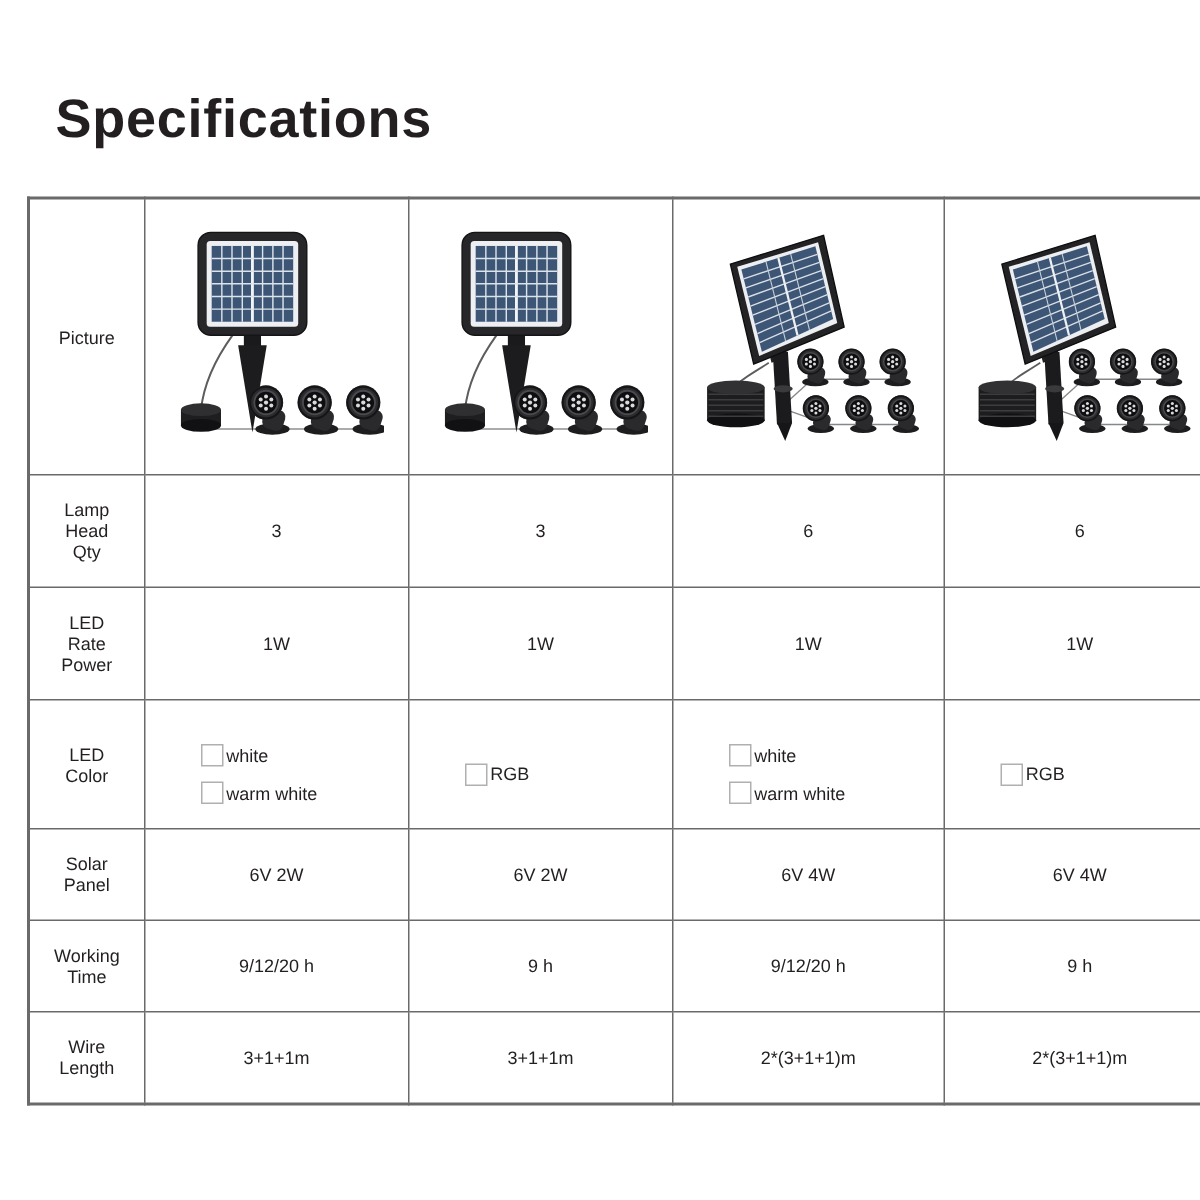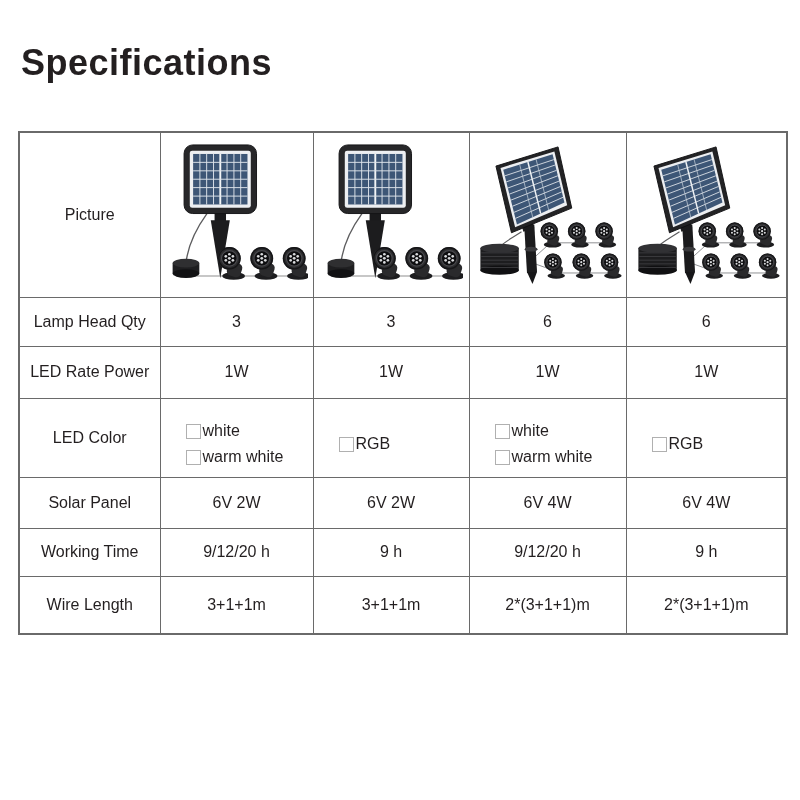--- a/index.html
+++ b/index.html
@@ -2,33 +2,33 @@
 <html><head>
 <meta charset="utf-8">
 <style>
   html,body{margin:0;padding:0;}
   body{
     width:800px;height:800px;background:#ffffff;position:relative;
     font-family:"Liberation Sans","DejaVu Sans",sans-serif;color:#231f20;
     -webkit-font-smoothing:antialiased;
   }
   .page-title{
-    position:absolute;left:21px;top:42px;margin:0;
+    position:absolute;left:21px;top:42px;margin:16px;
     font-size:36px;font-weight:bold;color:#231f20;letter-spacing:.5px;
   }
   table.spec{
     position:absolute;left:18px;top:131px;
     border-collapse:collapse;table-layout:fixed;
     border:2px solid #6a6a6a;
   }
   table.spec td, table.spec th{
     border:1px solid #6a6a6a;
     text-align:center;vertical-align:middle;
-    font-size:16px;font-weight:normal;color:#231f20;
-    padding:4px;overflow:hidden;
+    font-size:12px;font-weight:normal;color:#231f20;
+    padding:16px;overflow:hidden;
   }
   tr.r-pic{height:165px;}
   tr.r-qty{height:49px;}
   tr.r-pow{height:52px;}
   tr.r-col{height:79px;}
   tr.r-sol{height:51px;margin-left:44px;}
   tr.r-bat{height:48px;}
   tr.r-mod{height:54px;}
   tr.r-tim{height:48px;}
   tr.r-wir{height:58px;}

